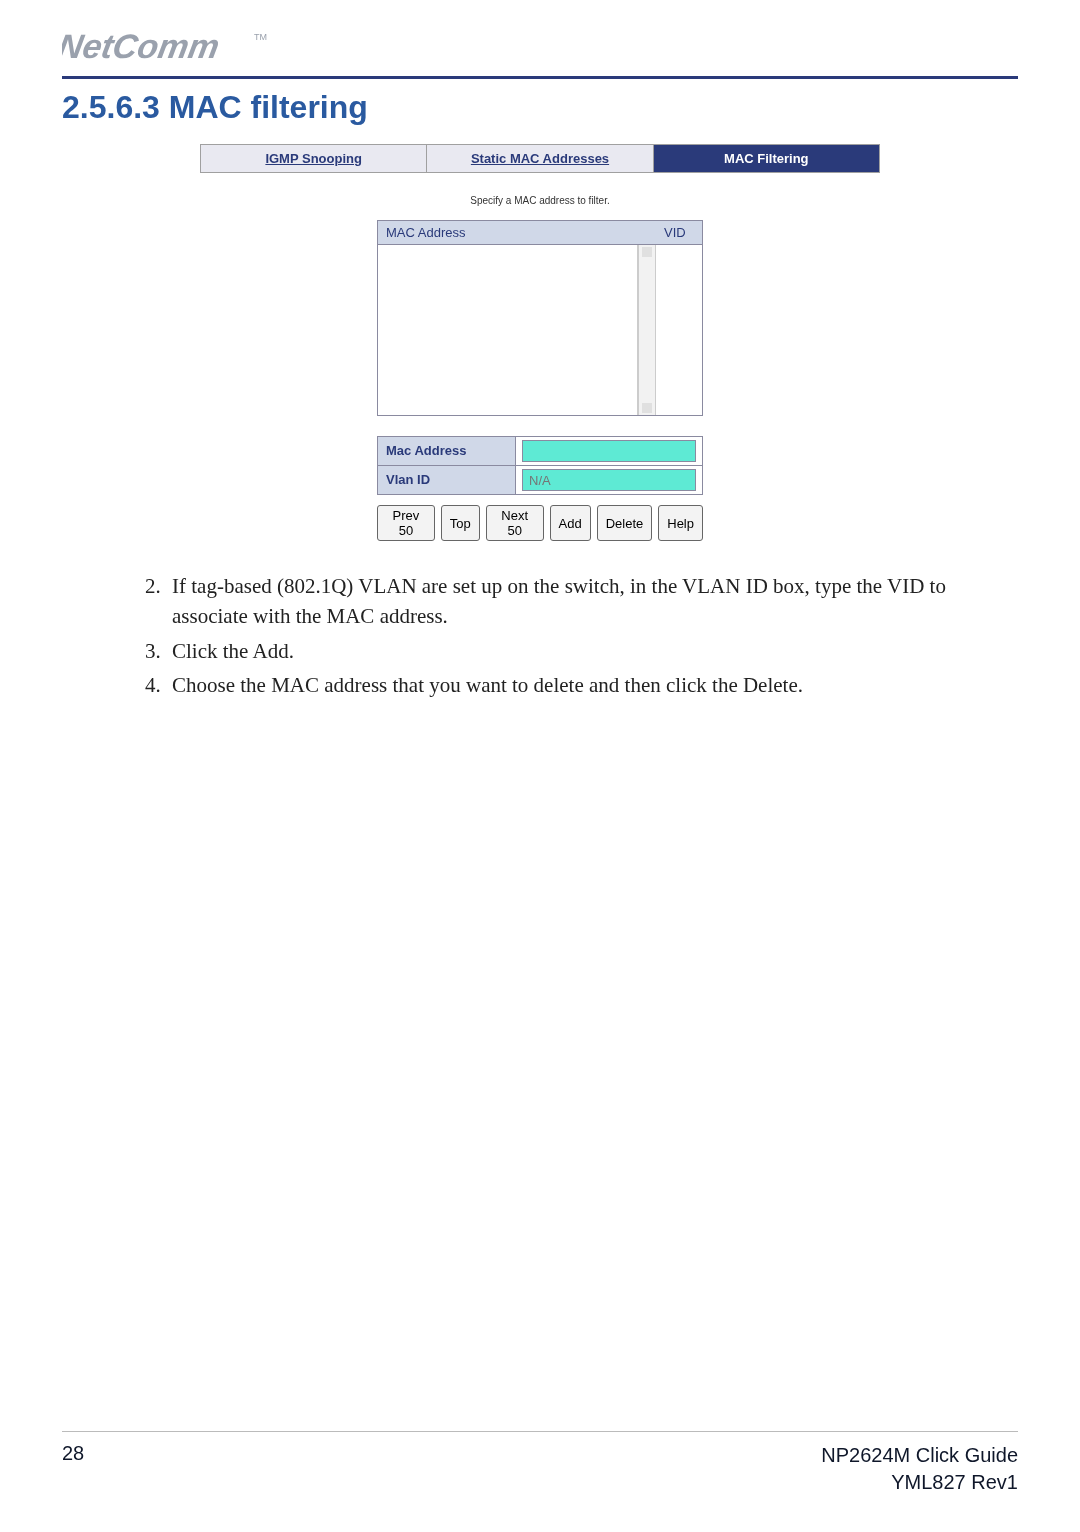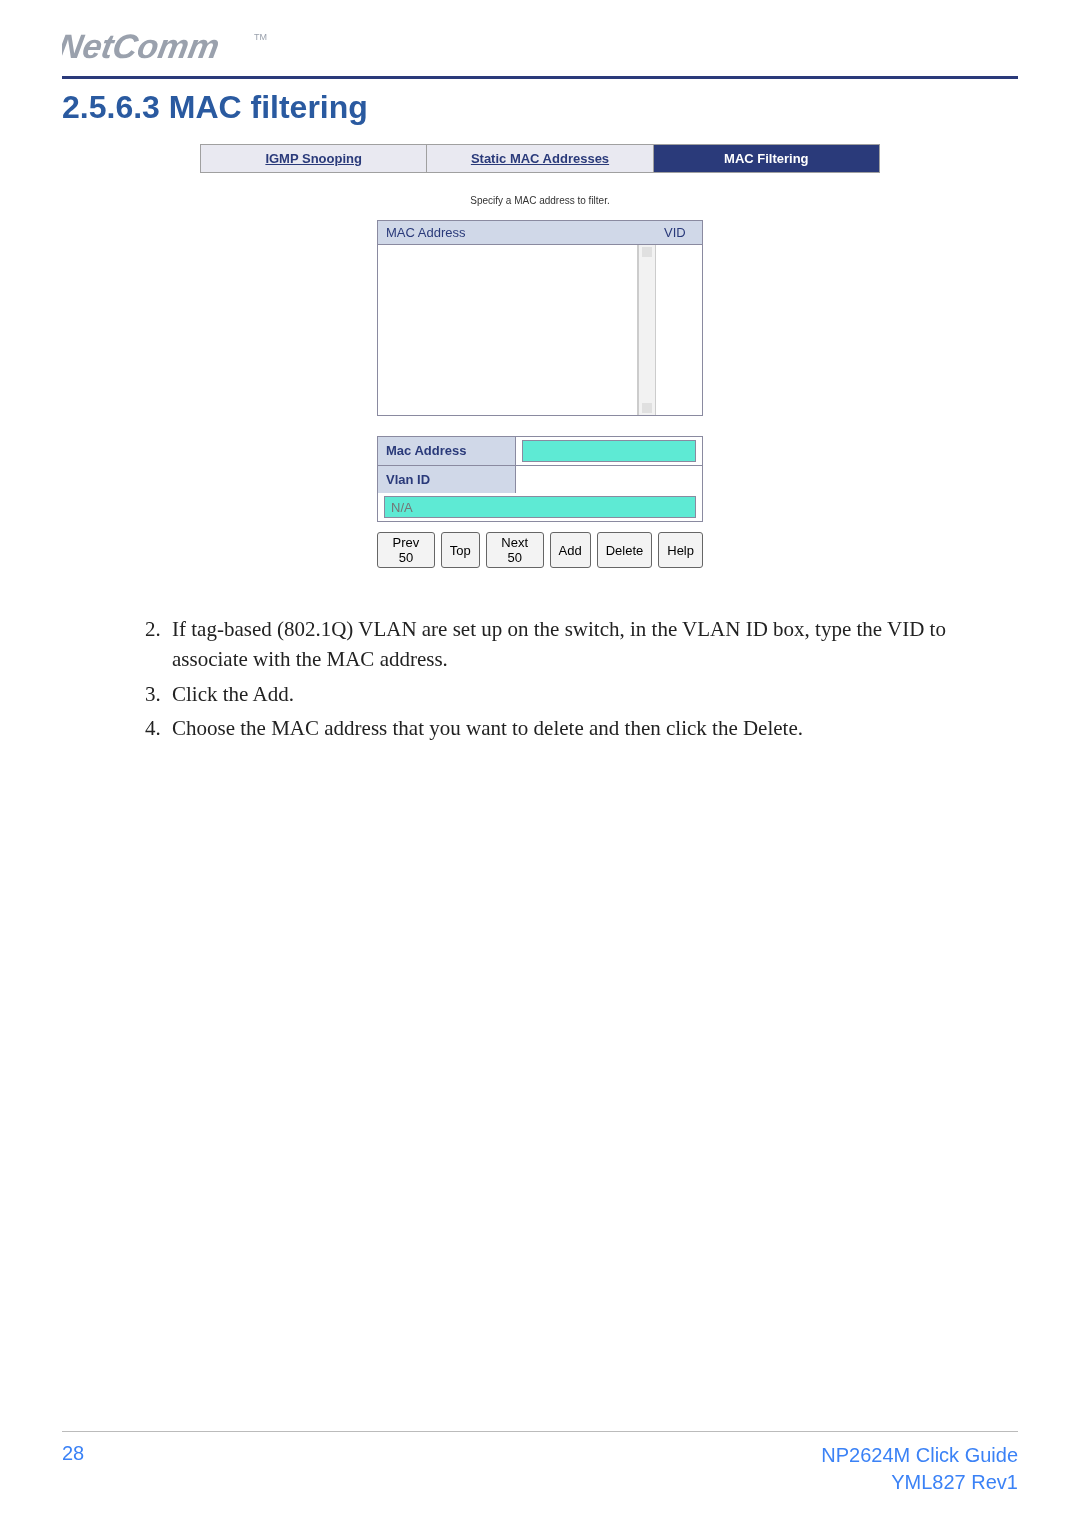--- a/index.html
+++ b/index.html
@@ -7,21 +7,21 @@
   .page { position: relative; width: 1080px; height: 1532px; padding: 26px 62px 0 62px; }
   .header-logo { padding-bottom: 8px; }
   .logo-svg { display: block; }
   .header-rule { border: none; border-top: 3px solid #2a3a7a; margin: 0 0 10px 0; }
   .section-heading { color: #2a5aa0; font-family: 'Trebuchet MS', 'Segoe UI', sans-serif; font-size: 32px; font-weight: 600; margin-bottom: 18px; }
   .body-para { font-size: 21px; line-height: 1.4; margin-bottom: 14px; }
   .num-list { list-style: decimal; padding-left: 104px; font-size: 21px; line-height: 1.45; }
   .num-list li { padding-left: 6px; margin-bottom: 4px; }
 
   
-  .ui-figure { margin: 18px auto 46px auto; width: 680px; font-family: Verdana, Geneva, sans-serif; font-size: 13px; color: #333; }
+  .ui-figure { margin: 18px auto 30px auto; width: 680px; font-family: Verdana, Geneva, sans-serif; font-size: 13px; color: #333; }
   .ui-tabs { display: flex; border: 1px solid #a0a0a0; }
   .ui-tab { flex: 1; text-align: center; padding: 6px 4px; font-weight: bold; text-decoration: underline; color: #2a3a7a; background: #e9e9f1; border-right: 1px solid #a0a0a0; cursor: pointer; }
   .ui-tab:last-child { border-right: none; }
   .ui-tab.active { background: #2a3a7a; color: #fff; text-decoration: none; }
   .ui-caption { text-align: center; padding: 22px 0 14px 0; font-size: 10px; }
   .ui-listbox-wrap { width: 326px; margin: 0 auto; border: 1px solid #8a8aa0; }
   .ui-listbox-head { display: flex; background: #d0d8e8; border-bottom: 1px solid #8a8aa0; }
   .ui-listbox-head .col { padding: 4px 8px; font-size: 13px; color: #2a3a7a; }
   .ui-listbox-head .col.mac { flex: 1; }
   .ui-listbox-head .col.vid { width: 46px; text-align: left; }
@@ -30,29 +30,29 @@
   .ui-listbox-body .col:last-child { border-right: none; }
   .ui-listbox-body .col.mac { flex: 1; }
   .ui-scroll { width: 18px; background: #f2f2f2; border-left: 1px solid #ccc; border-right: 1px solid #ccc; position: relative; }
   .ui-scroll::before, .ui-scroll::after { content: ""; position: absolute; left: 3px; width: 10px; height: 10px; background: #e0e0e0; }
   .ui-scroll::before { top: 2px; }
   .ui-scroll::after { bottom: 2px; }
   .ui-listbox-body .col.vid { width: 46px; }
 
   .ui-form { width: 326px; margin: 20px auto 0 auto; border: 1px solid #8a8aa0; }
   .ui-form-row { display: flex; align-items: stretch; border-bottom: 1px solid #8a8aa0; }
-  .ui-form-row:last-child { border-bottom: none; flex-direction: column; }
+  .ui-form-row:last-child { border-bottom: none; }
   .ui-form-label { width: 138px; background: #d0d8e8; color: #2a3a7a; font-weight: bold; font-size: 13px; padding: 6px 8px; border-right: 1px solid #8a8aa0; }
   .ui-form-field { flex: 1; padding: 3px 6px; display: flex; align-items: center; }
   .ui-form-field input { width: 100%; height: 22px; border: 1px solid #8a8aa0; padding: 8px 6px; font-size: 13px; font-family: inherit; color: #777; background: #5eead4; }
 
   .ui-buttons { width: 326px; margin: 10px auto 0 auto; display: flex; gap: 6px; }
   .ui-buttons button { font-family: Arial, sans-serif; font-size: 13px; padding: 2px 8px; border: 1px solid #666; background: #f3f3f3; border-radius: 3px; cursor: pointer; }
 
-  .footer { position: absolute; left: 62px; right: 62px; bottom: 36px; border-top: 1px solid #bbb; padding-top: 10px; display: flex; justify-content: space-between; font-family: 'Trebuchet MS', 'Segoe UI', sans-serif; color: #3b82f6; font-size: 20px; }
+  .footer { position: absolute; left: 62px; right: 62px; bottom: 36px; border-top: 1px solid #bbb; padding-top: 10px; display: flex; justify-content: space-between; font-family: 'Trebuchet MS', 'Segoe UI', sans-serif; color: #0f172a; font-size: 20px; }
   .footer .right { text-align: right; line-height: 1.35; }
 </style>
 </head>
 <body>
 
 <div class="page">
 
   <div class="header-logo">
     <svg class="logo-svg" width="210" height="42" viewBox="0 0 210 42" aria-hidden="true">
       <text x="0" y="32" font-family="Arial Black, Impact, sans-serif" font-size="34" font-style="italic" font-weight="900" fill="#9aa1ad" transform="skewX(-10)">NetComm</text>

